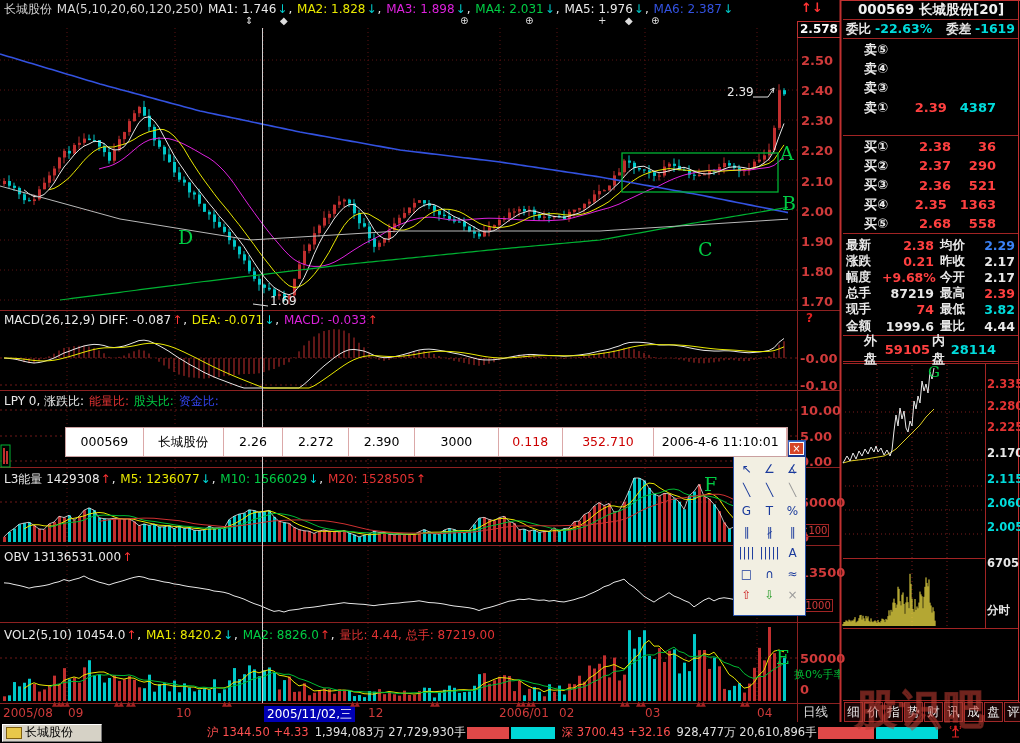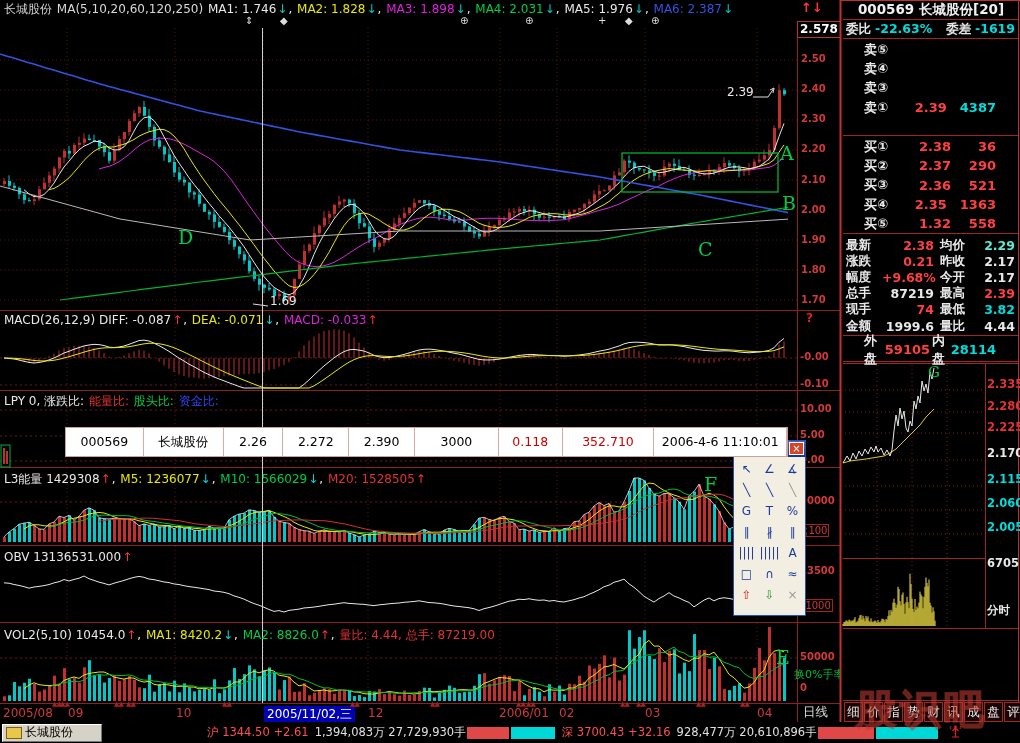--- a/index.html
+++ b/index.html
@@ -2,21 +2,21 @@
 <html><head>
 <meta charset="utf-8">
 <style>
   html,body{margin:0;padding:0;background:#000;}
   #screen{position:relative;width:1020px;height:743px;background:#000;overflow:hidden;
           font-family:"DejaVu Sans",sans-serif;}
   .abs{position:absolute;}
   #cv{position:absolute;left:0;top:0;z-index:0;}
   .hdr{position:absolute;font-size:12px;white-space:nowrap;z-index:2;letter-spacing:0;}
   .hdr span{margin-right:1px;}
-  .axlab{position:absolute;font-size:10px;font-weight:bold;color:#cf3a3a;z-index:2;white-space:nowrap;}
+  .axlab{position:absolute;font-size:13px;font-weight:bold;color:#cf3a3a;z-index:2;white-space:nowrap;}
   .letter{position:absolute;color:#00cc44;font-family:"DejaVu Serif",serif;font-size:19px;z-index:3;}
   .ann{position:absolute;color:#e8e8e8;font-size:12px;z-index:3;}
   .unitbox{position:absolute;font-size:10px;color:#cf3a3a;border:1px solid #a02424;padding:0 1px;z-index:2;}
   .iconrow-glyph{position:absolute;color:#ddd;font-size:10px;z-index:2;}
   
   #datarow{left:65px;top:427px;width:723px;height:30px;background:#fff;z-index:30;display:flex;
            border:1px solid #caa0a0;box-sizing:border-box;}
   #datarow .cell{height:100%;line-height:28px;font-size:12.5px;color:#000;text-align:center;
                  border-right:1px solid #dba8a8;overflow:hidden;white-space:nowrap;box-sizing:border-box;}
   
@@ -1208,21 +1208,21 @@
       <div class="datemark" style="left: 696px;">▲▲</div>
       <div class="datemark" style="left: 740px;">▲▲</div>
     </div>
 
   <div class="abs" id="statusbar">
     <div id="appbtn">
       <span class="folder"></span>
       <span>长城股份</span>
     </div>
     <span class="sb-red" style="margin-left:105px;">
-      <span>沪</span> <span>1344.50</span> <span>+2.61</span></span>
+      <span>沪</span> <span>1344.50</span> <span>+4.33</span></span>
     <span class="sb-white" style="margin-left:6px;">
       <span>1,394,083万</span> <span>27,729,930手</span></span>
     <span class="gauge" style="width:42px;background:#e04848;"></span>
     <span class="gauge" style="width:44px;background:#00d8d8;"></span>
     <span class="sb-red" style="margin-left:6px;">
       <span>深</span> <span>3700.43</span> <span>+32.16</span></span>
     <span class="sb-white" style="margin-left:6px;">
       <span>928,477万</span> <span>20,610,896手</span></span>
     <span class="gauge" style="width:56px;background:#e04848;"></span>
     <span class="gauge" style="width:62px;background:#00d8d8;"></span>
@@ -1281,30 +1281,30 @@
           <span class="qp">2.36</span>
           <span class="qv">521</span>
         </div>
         <div class="qrow">
           <span class="ql">买④</span>
           <span class="qp">2.35</span>
           <span class="qv">1363</span>
         </div>
         <div class="qrow">
           <span class="ql">买⑤</span>
-          <span class="qp">1.32</span>
+          <span class="qp">2.68</span>
           <span class="qv">558</span>
         </div>
       </div>
     <div class="abs" id="statrows" style="left:0;top:237px;width:100%;">
         <div class="srow">
           <span class="sl">最新</span>
           <span class="sv1" style="color: rgb(255, 64, 64);">2.38</span>
           <span class="sl2">均价</span>
-          <span class="sv2" style="color: #5eead4;">2.29</span>
+          <span class="sv2" style="color: #3b82f6;">2.29</span>
         </div>
         <div class="srow">
           <span class="sl">涨跌</span>
           <span class="sv1" style="color: rgb(255, 64, 64);">0.21</span>
           <span class="sl2">昨收</span>
           <span class="sv2" style="color: rgb(232, 232, 232);">2.17</span>
         </div>
         <div class="srow">
           <span class="sl">幅度</span>
           <span class="sv1" style="color: rgb(255, 64, 64);">+9.68%</span>

